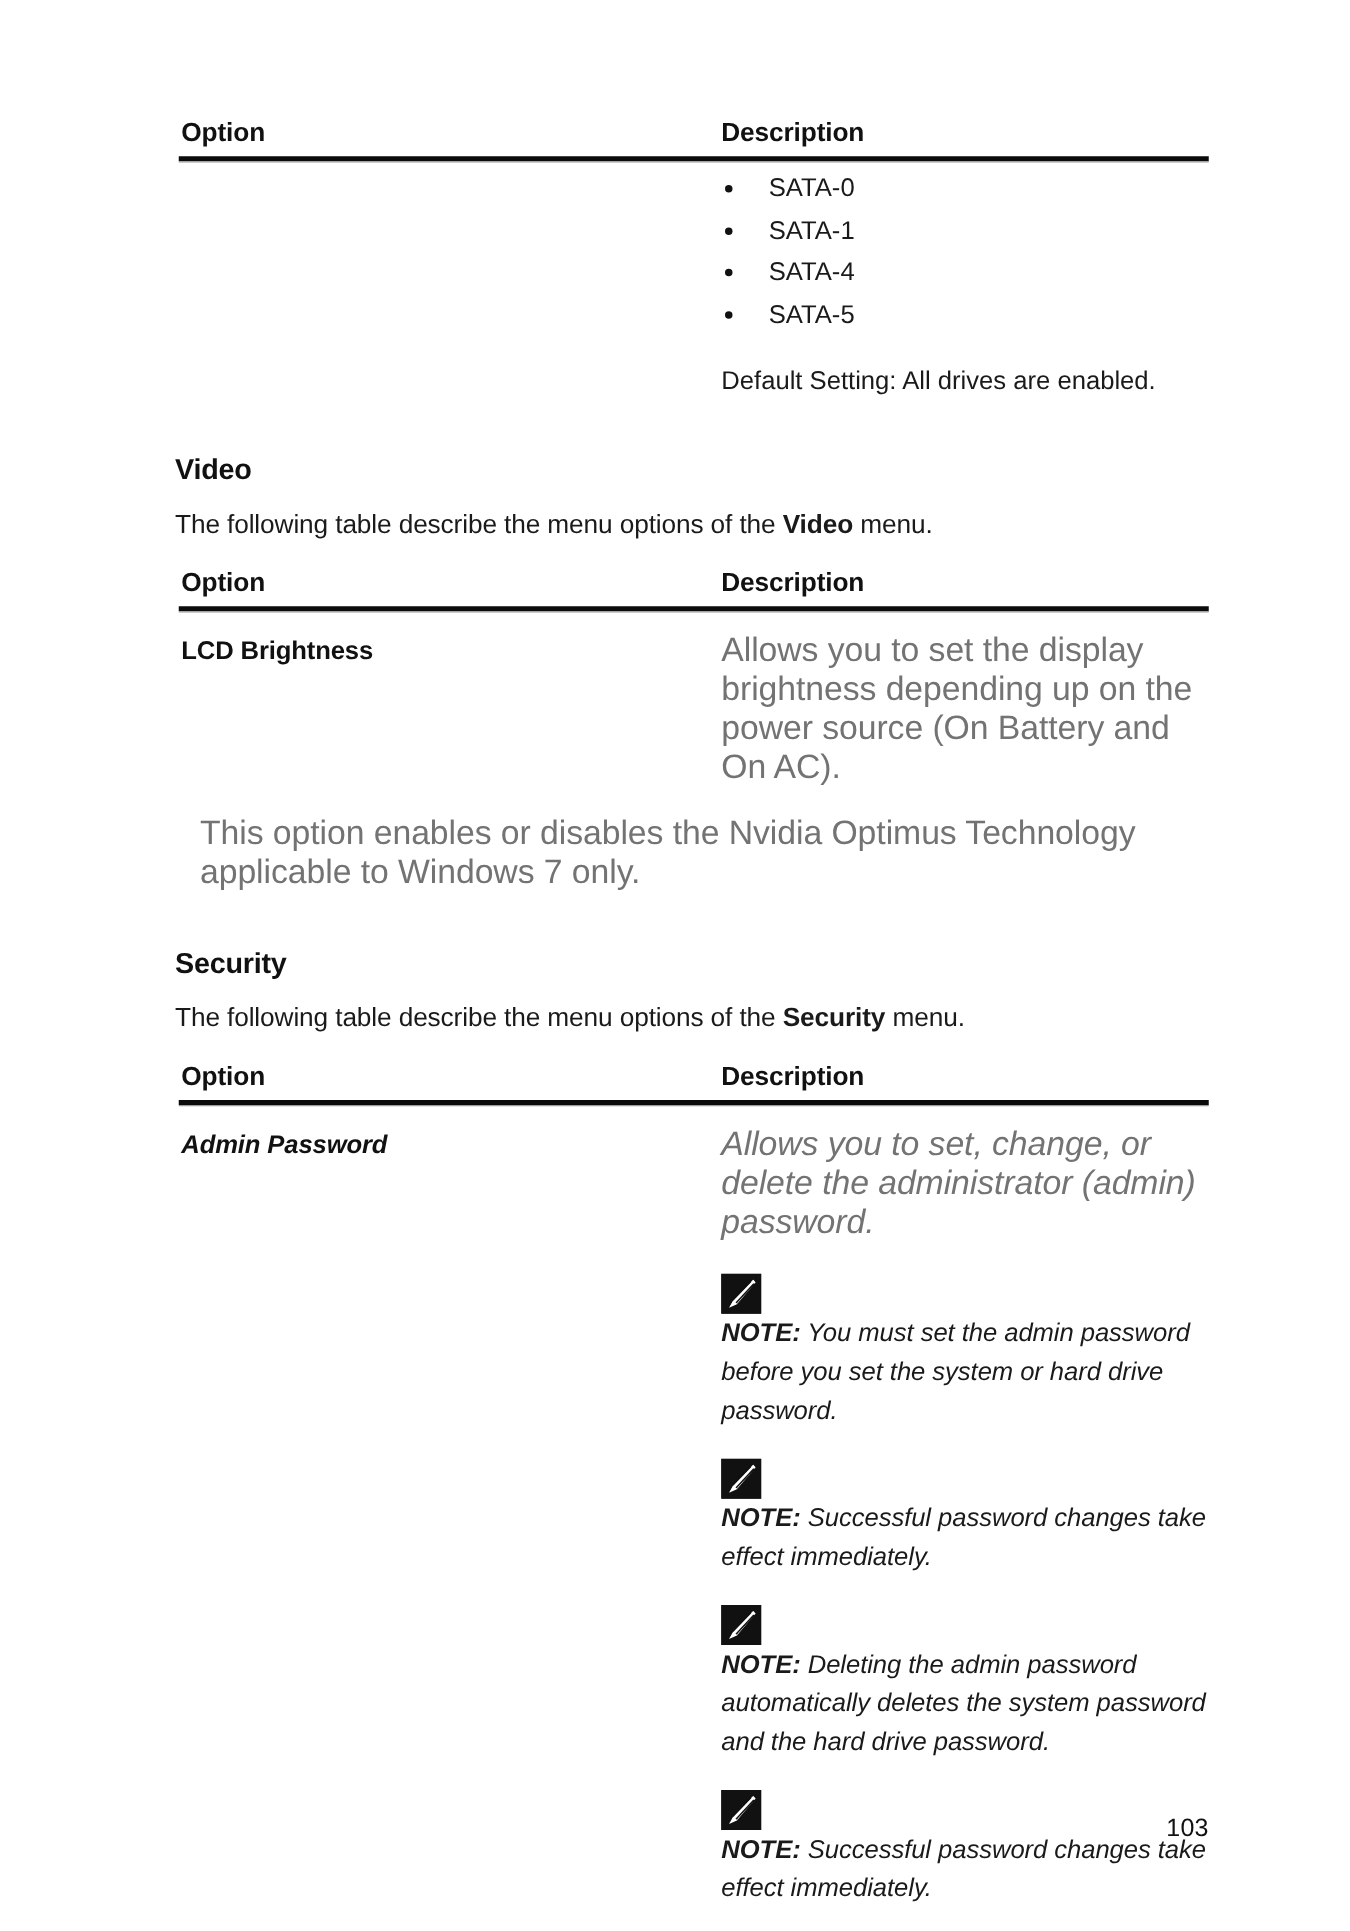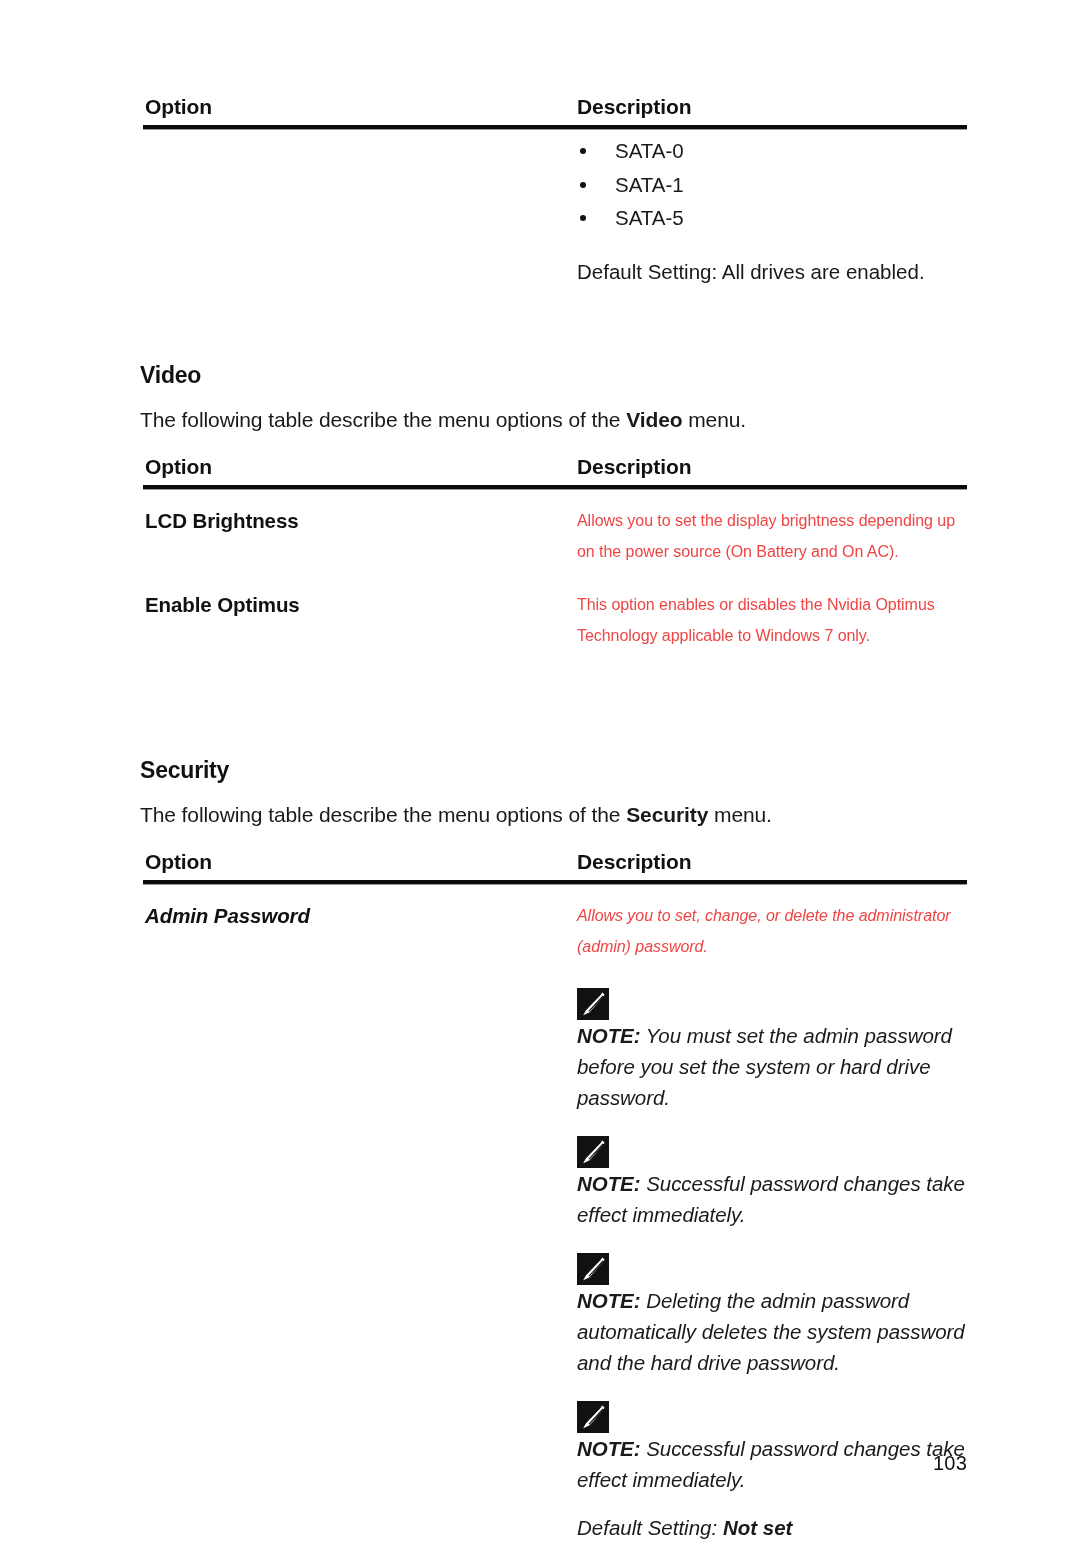--- a/index.html
+++ b/index.html
@@ -50,24 +50,24 @@
   .rule {
     height: 0;
     border-top: 4px solid #0b0b0b;
     border-bottom: 1px solid #9a9a9a;
     margin-top: 8px;
     width: 824px;
   }
 
   
   .body-text {
-    font-size: 16px;
+    font-size: 27px;
     line-height: 31px;
     letter-spacing: -0.05px;
-    color: #ef4444;
+    color: #737373;
   }
   .opt-label {
     font-size: 20.5px;
     font-weight: bold;
     line-height: 31px;
     letter-spacing: -0.1px;
     color: #111111;
   }
   b, strong { font-weight: bold; }
 
@@ -176,20 +176,24 @@
           <li>
             <span class="dot"></span>
             <span>SATA-0</span>
           </li>
           <li>
             <span class="dot"></span>
             <span>SATA-1</span>
           </li>
           <li>
             <span class="dot"></span>
+            <span>SATA-4</span>
+          </li>
+          <li>
+            <span class="dot"></span>
             <span>SATA-5</span>
           </li>
         </ul>
         <div class="spacer-16"></div>
         <div class="default-line" style="margin-top:5px;">
           <span>Default Setting:</span><span> All drives are enabled.</span>
         </div>
       </div>
     </div>
   </div>
@@ -207,21 +211,20 @@
         <div class="col-desc table-head">Description</div>
       </div>
       <div class="rule"></div>
 
       <div class="row" style="margin-top:15px;">
         <div class="col-option opt-label">LCD Brightness</div>
         <div class="col-desc body-text">Allows you to set the display brightness depending up on the power source (On Battery and On AC).</div>
       </div>
 
       <div class="row" style="margin-top:22px;">
-        <div class="col-option opt-label">Enable Optimus</div>
         <div class="col-desc body-text">This option enables or disables the Nvidia Optimus Technology applicable to Windows 7 only.</div>
       </div>
     </div>
   </div>
 
   <div id="block-security">
     <div class="section-heading">Security</div>
 
     <div class="intro-line" style="margin-top:17px;">
       <span>The following table describe the menu options of the </span><b>Security</b><span> menu.</span>

